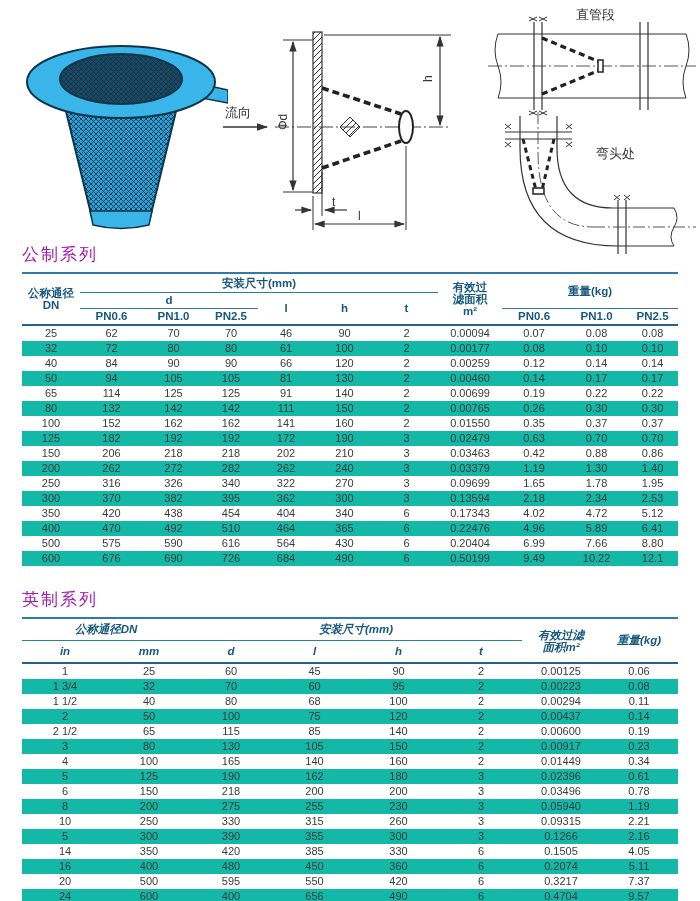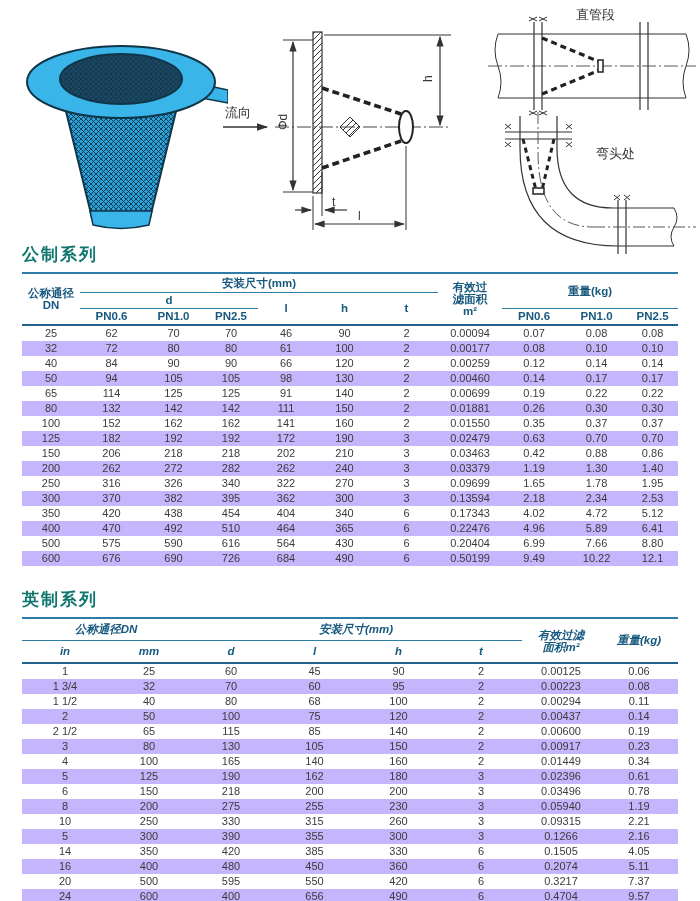--- a/index.html
+++ b/index.html
@@ -1,23 +1,23 @@
 <!DOCTYPE html>
 <html><head>
 <meta charset="utf-8">
 <style>
   html,body{margin:0;padding:0;background:#fff;}
   body{width:700px;height:901px;font-family:"Liberation Sans","DejaVu Sans",sans-serif;position:relative;overflow:hidden;}
   .figures{position:relative;width:700px;height:240px;}
   .fig{position:absolute;}
-  .section-title{font-size:17px;font-weight:bold;color:#0f766e;letter-spacing:2px;margin:5px 0 7px 22px;line-height:20px;}
+  .section-title{font-size:17px;font-weight:normal;color:#a21caf;letter-spacing:2px;margin:5px 0 7px 22px;line-height:20px;}
   table{border-collapse:collapse;table-layout:fixed;width:656px;margin-left:22px;border-top:2px solid #2f7ba8;}
   th{color:#17587e;font-weight:bold;font-size:11.5px;text-align:center;padding:1px 0;line-height:13px;}
   td{font-size:11px;color:#3b3b3b;text-align:center;padding:0;height:15px;line-height:15px;white-space:nowrap;}
-  tr.alt{background:#c4b5fd;}
+  tr.alt{background:#14b8a6;}
   .bb1{border-bottom:1px solid #2f7ba8;}
   thead{border-bottom:2px solid #27628c;}
   .mh1 th{height:16px;}
   .imp th{height:19px;font-style:italic;}
   .twoline{line-height:12px;}
   svg text{font-family:"Liberation Sans","DejaVu Sans",sans-serif;}
   .dimtext{font-size:12px;fill:#333;}
   .cjk{font-size:13px;fill:#333;}
 </style>
 </head>
@@ -211,21 +211,21 @@
         <td>0.00259</td>
         <td>0.12</td>
         <td>0.14</td>
         <td>0.14</td>
       </tr>
       <tr class="alt">
         <td>50</td>
         <td>94</td>
         <td>105</td>
         <td>105</td>
-        <td>98</td>
+        <td>81</td>
         <td>130</td>
         <td>2</td>
         <td>0.00460</td>
         <td>0.14</td>
         <td>0.17</td>
         <td>0.17</td>
       </tr>
       <tr>
         <td>65</td>
         <td>114</td>
@@ -240,21 +240,21 @@
         <td>0.22</td>
       </tr>
       <tr class="alt">
         <td>80</td>
         <td>132</td>
         <td>142</td>
         <td>142</td>
         <td>111</td>
         <td>150</td>
         <td>2</td>
-        <td>0.01881</td>
+        <td>0.00765</td>
         <td>0.26</td>
         <td>0.30</td>
         <td>0.30</td>
       </tr>
       <tr>
         <td>100</td>
         <td>152</td>
         <td>162</td>
         <td>162</td>
         <td>141</td>

